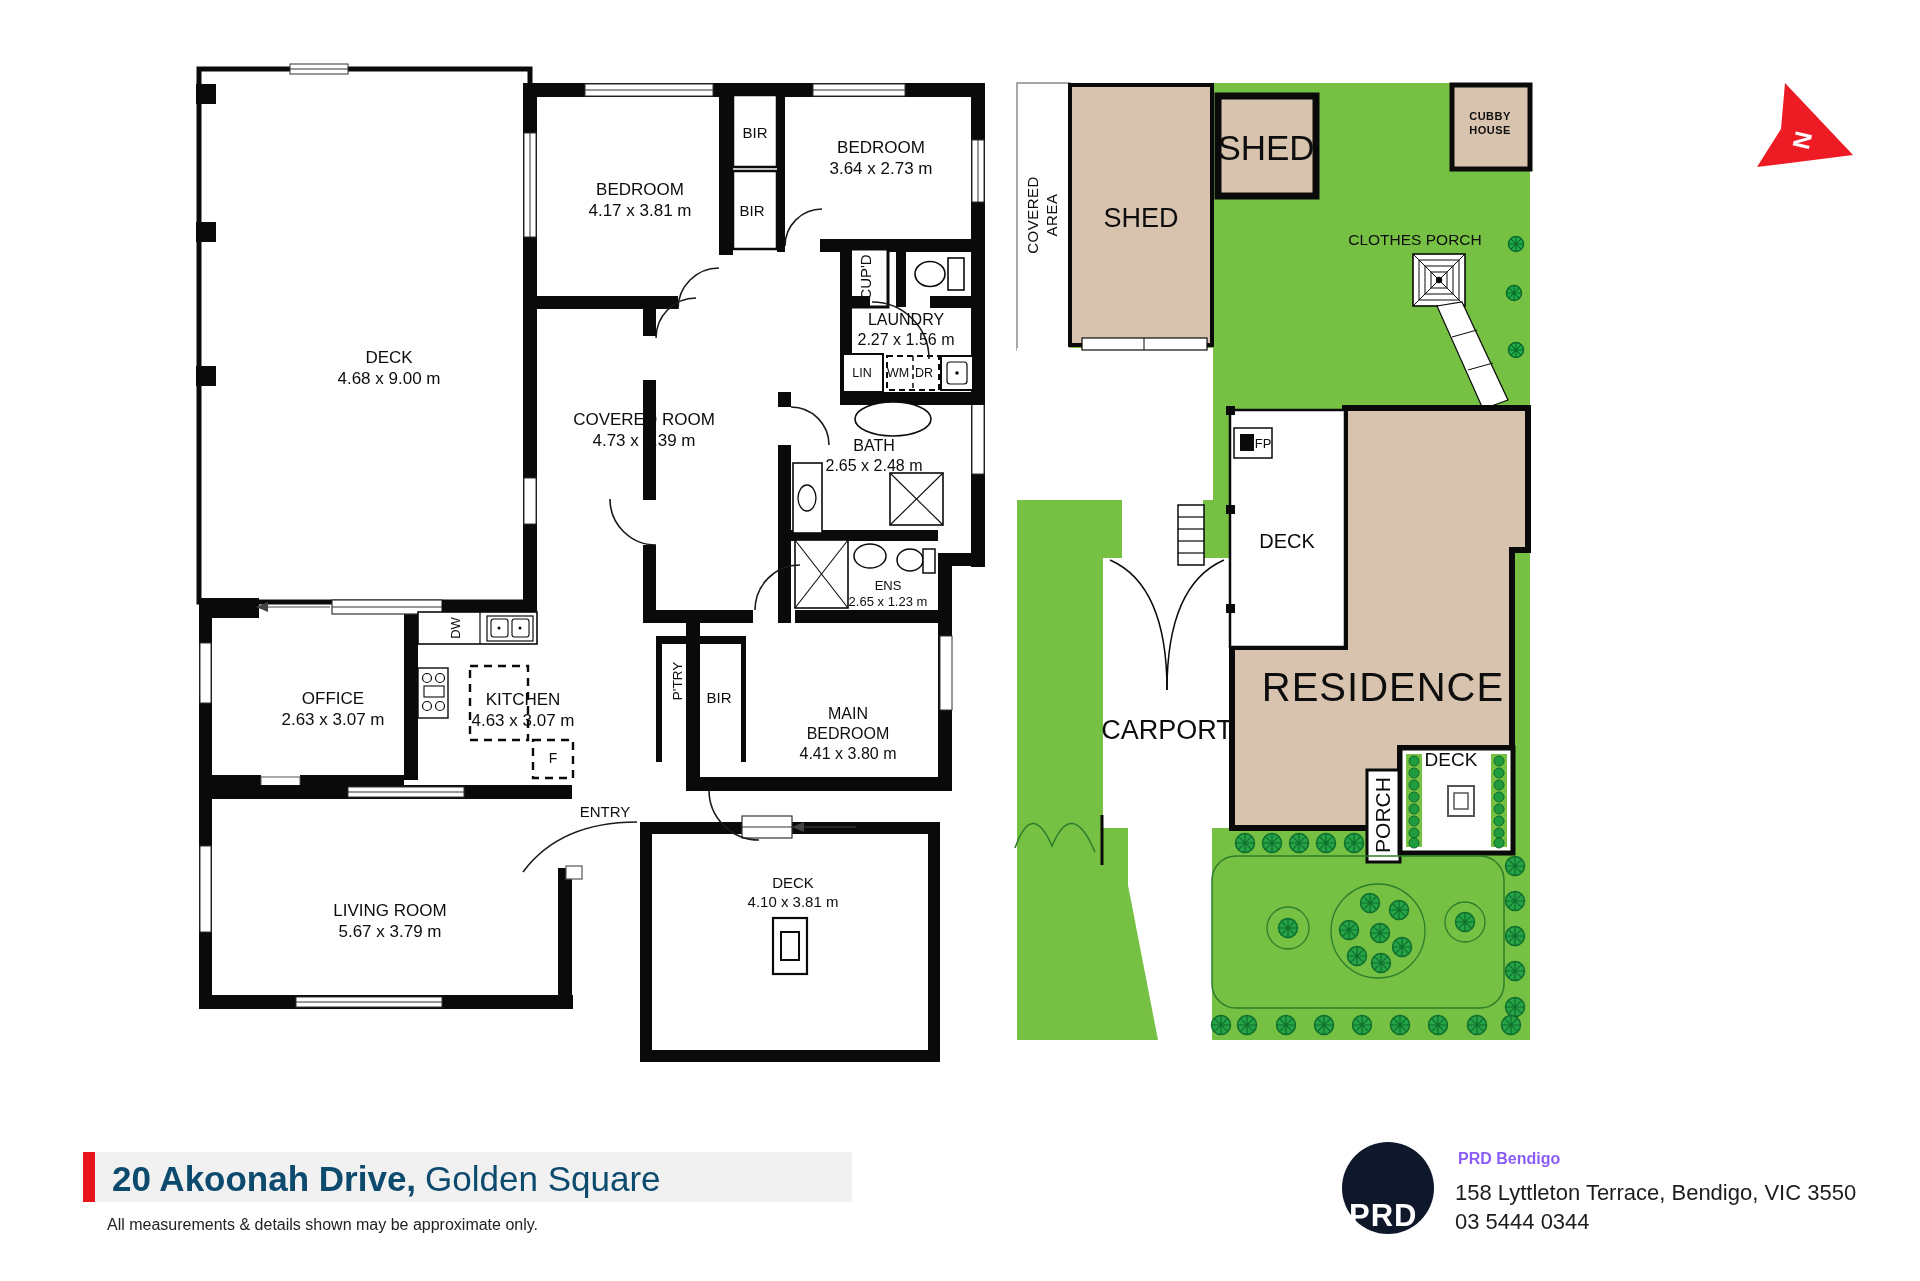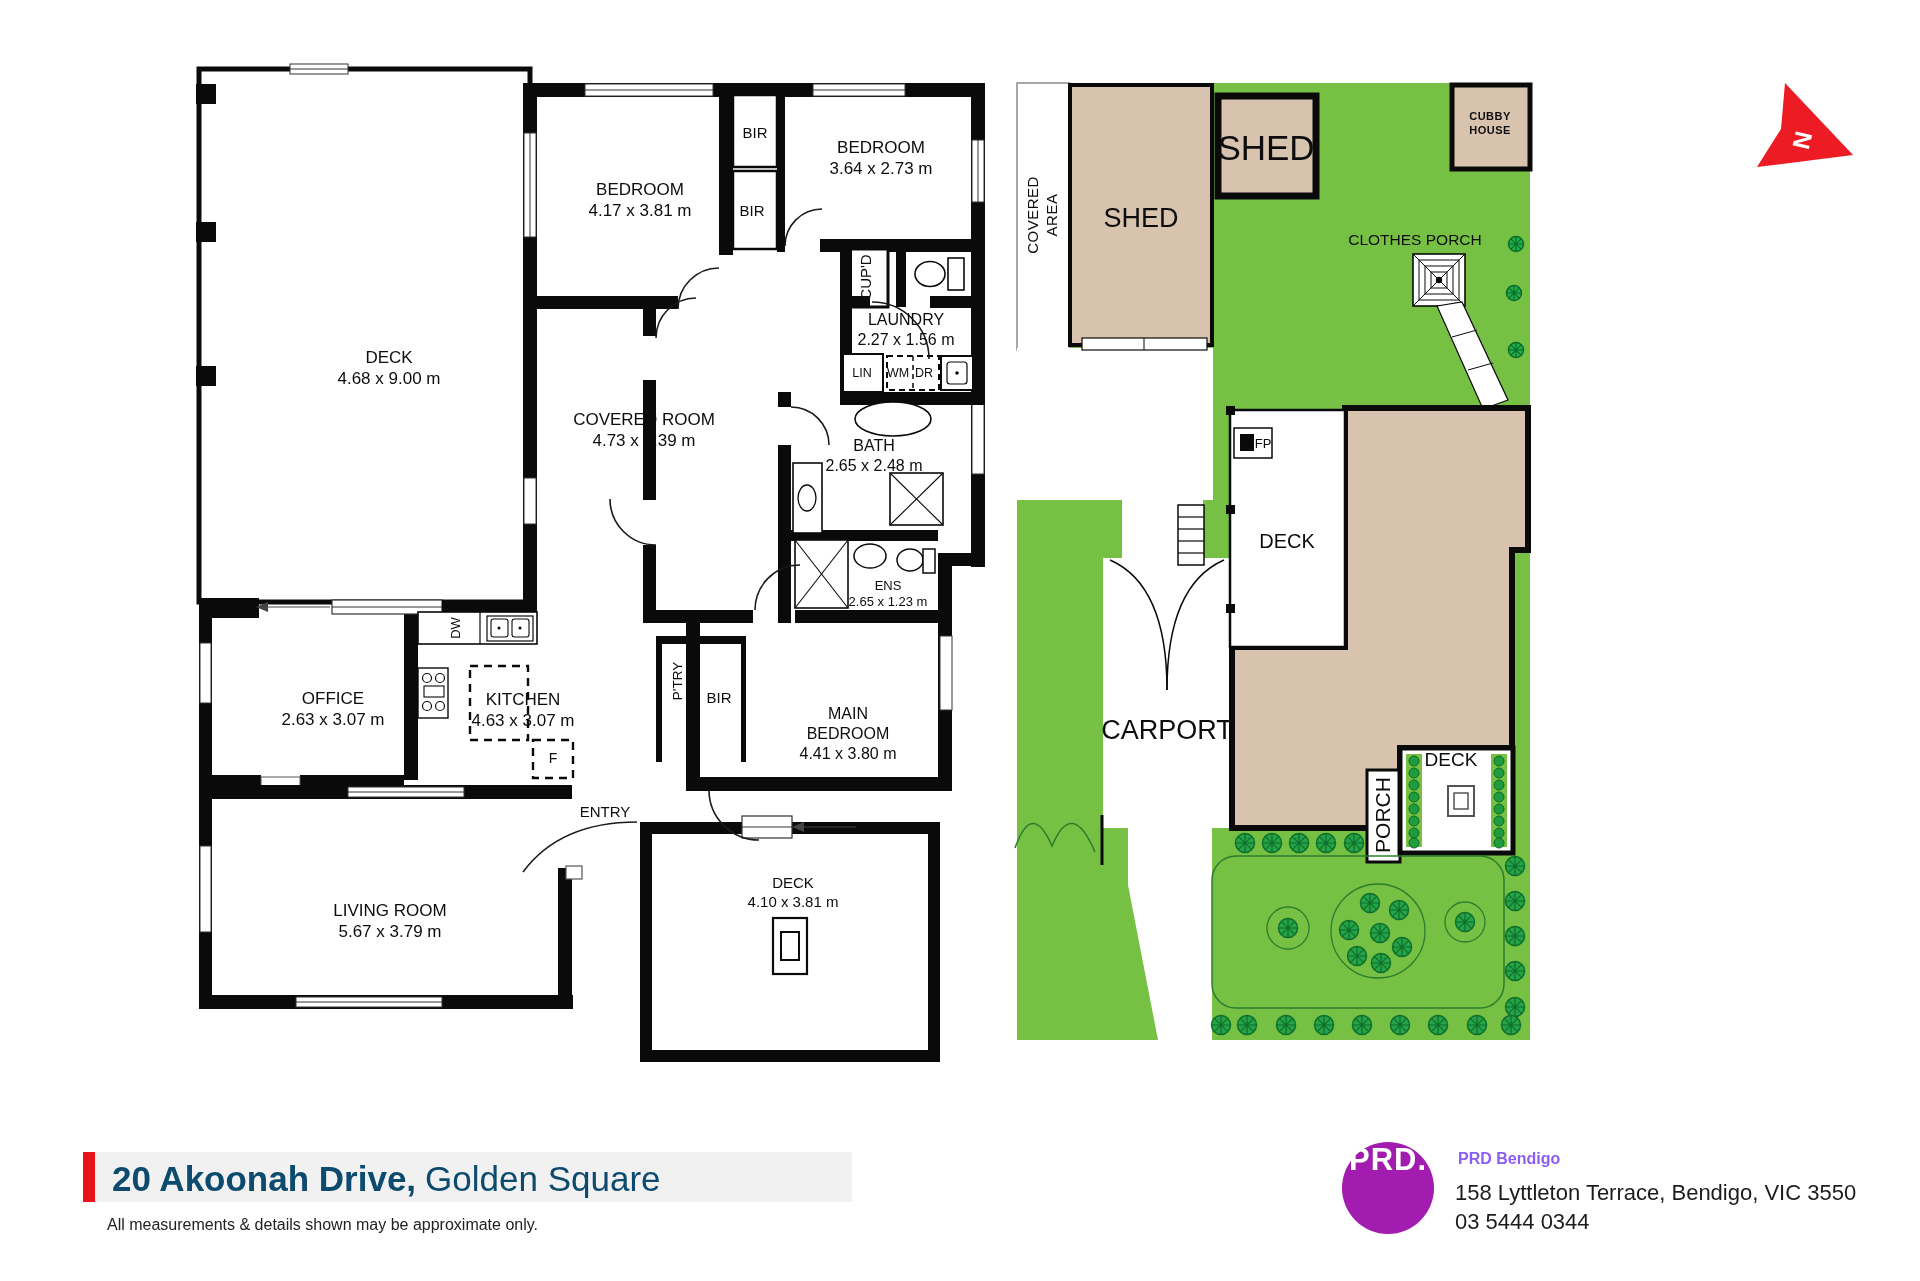--- a/index.html
+++ b/index.html
@@ -10,21 +10,21 @@
        white-space:nowrap;line-height:1.25;}
   .lbl.rot{transform:translate(-50%,-50%) rotate(-90deg);}
   .ft{position:absolute;white-space:nowrap;}
   .band{position:absolute;left:95px;top:1152px;width:757px;height:50px;background:#f1f1f1;}
   .redbar{position:absolute;left:83px;top:1152px;width:12px;height:50px;background:#e8131b;}
   .addr{position:absolute;left:112px;top:1159px;font-size:35px;color:#0c4a6e;}
   .addr b{font-weight:bold;}
   .addr span.light{font-weight:normal;margin-left:9px;}
   .disc{position:absolute;left:107px;top:1216px;font-size:16px;color:#222;}
   .logo{position:absolute;left:1342px;top:1142px;width:92px;height:92px;border-radius:50%;
-        background:#a21caf;display:flex;align-items:flex-start;justify-content:center;
+        background:#0f172a;display:flex;align-items:flex-end;justify-content:center;
         color:#fff;font-weight:bold;font-size:31px;letter-spacing:1px;}
   .agname{left:1458px;top:1150px;font-size:16px;font-weight:bold;color:#8b5cf6;}
   .agaddr{left:1455px;top:1180px;font-size:22px;color:#1c1c1c;}
   .agphone{left:1455px;top:1209px;font-size:22px;color:#1c1c1c;}
 </style>
 </head>
 <body>
 
 <div class="stage">
 
@@ -384,20 +384,21 @@
 </div>
 <div class="lbl" style="left:1141px;top:219px;font-size:27px;">SHED</div>
 <div class="lbl" style="left:1266px;top:148px;font-size:35px;">SHED</div>
 <div class="lbl" style="left:1490px;top:124px;font-size:11px;font-weight:bold;letter-spacing:.5px;">
   <span style="display:block">CUBBY</span>
   <span style="display:block">HOUSE</span>
 </div>
 <div class="lbl" style="left:1415px;top:240px;font-size:15.5px;">CLOTHES PORCH</div>
 <div class="lbl" style="left:1263px;top:444px;font-size:13px;">FP</div>
 <div class="lbl" style="left:1287px;top:541px;font-size:20px;">DECK</div>
+<div class="lbl" style="left:1383px;top:687px;font-size:40px;letter-spacing:1px;">RESIDENCE</div>
 <div class="lbl" style="left:1167px;top:731px;font-size:27px;">CARPORT</div>
 <div class="lbl rot" style="left:1383px;top:815px;font-size:21px;">PORCH</div>
 <div class="lbl" style="left:1451px;top:760px;font-size:19px;">DECK</div>
 
 <div class="band"></div>
 <div class="redbar"></div>
 <div class="addr">
   <b>20 Akoonah Drive,</b><span class="light">Golden Square</span>
 </div>
 <div class="disc">All measurements &amp; details shown may be approximate only.</div>

